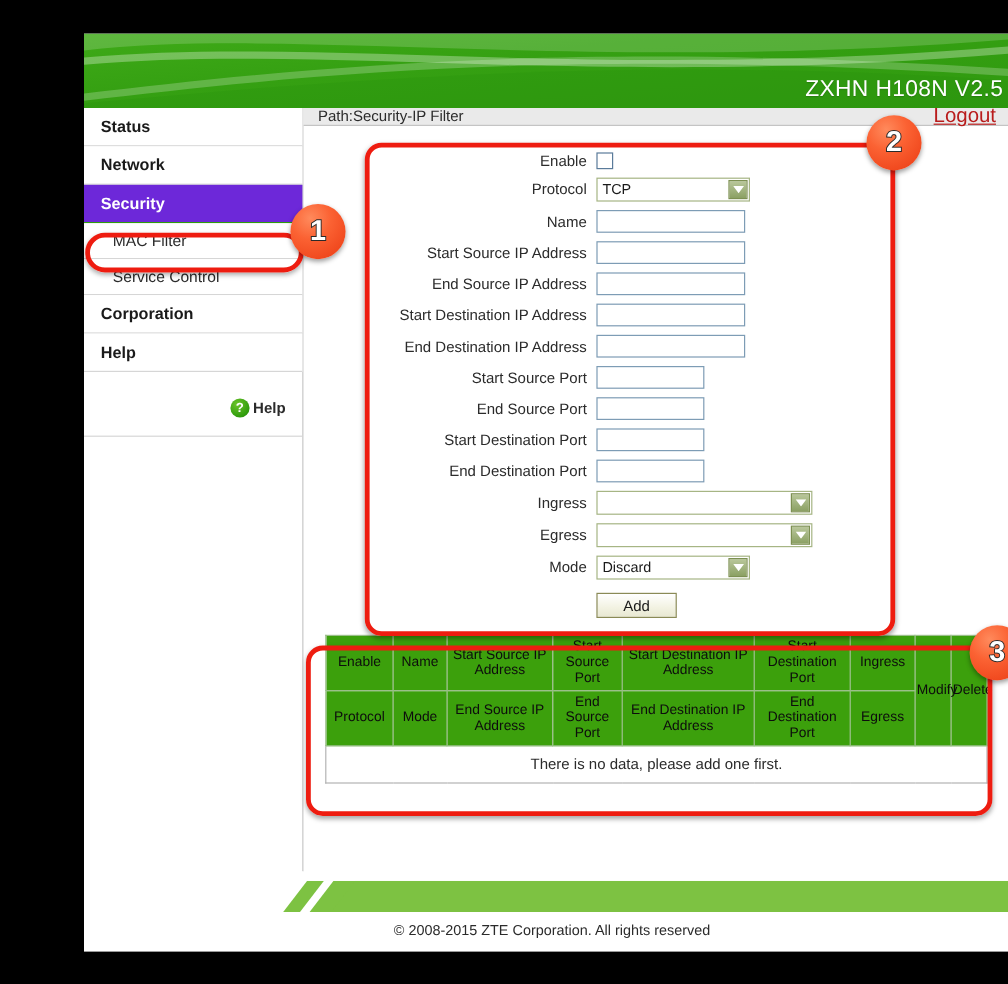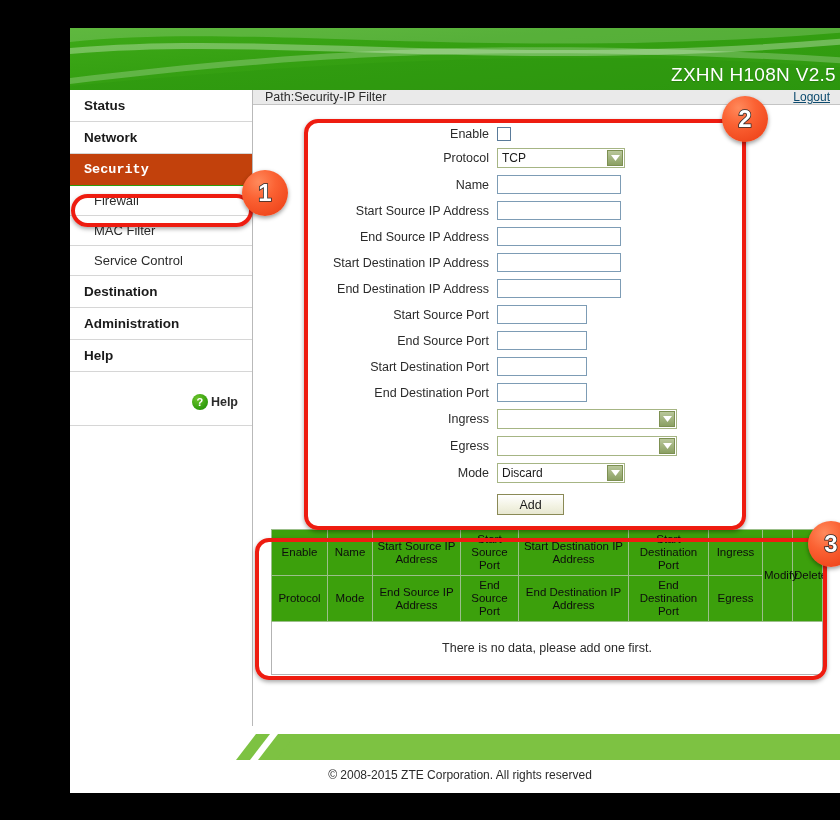--- a/index.html
+++ b/index.html
@@ -60,24 +60,23 @@
     display: block;
     padding: 7px 0 7px 14px;
     font-size: 13.5px;
     font-weight: bold;
     color: #1a1a1a;
     border-bottom: 1px solid #d6d6d6;
     background: #fff;
     line-height: 17px;
   }
   .nav-top.active {
-    background: #c2410c;
+    background: #6d28d9;
     color: #ffffff;
     border-bottom: 1px solid #2f9c0c;
-    font-family: Liberation Mono, monospace;
   }
   .nav-sub {
     display: block;
     padding: 6px 0 6px 24px;
     font-size: 13px;
     color: #2b2b2b;
     border-bottom: 1px solid #d6d6d6;
     background: #fff;
     line-height: 17px;
   }
@@ -109,22 +108,22 @@
     height: 15px;
     background: #eaeaea;
     border-bottom: 1px solid #c4c4c4;
     display: flex; align-items: center;
     padding: 0 12px;
     font-size: 12.5px;
     color: #2b2b2b;
   }
   .pathbar .spacer { flex: 1; }
   .logout {
-    font-size: 12px;
-    color: #0c4a6e;
+    font-size: 17px;
+    color: #b91c1c;
     text-decoration: underline;
     margin-right: 8px;
   }
 
   
   .form-area { padding: 22px 0 0 0; }
   .frow {
     display: flex;
     align-items: center;
     margin-bottom: 7px;
@@ -214,21 +213,21 @@
     padding: 3px 1px;
     text-align: center;
     vertical-align: middle;
   }
   table.grid td.nodata {
     border: 1px solid #b3b3b3;
     background: #ffffff;
     text-align: center;
     font-size: 12.5px;
     color: #2b2b2b;
-    padding: 19px 0;
+    padding: 8px 0;
   }
 
   
   .footer-wrap { position: relative; height: 67px; }
   .foot-band {
     position: absolute; left: 0; right: 0; top: 8px;
     height: 26px;
     overflow: hidden;
   }
   .foot-band svg { display:block; width:100%; height:100%; }
@@ -283,25 +282,23 @@
       </svg>
       <div class="model">ZXHN H108N V2.5</div>
     </div>
 
     <div class="body-wrap">
 
       <div class="sidebar">
         <div class="nav-top">Status</div>
         <div class="nav-top">Network</div>
         <div class="nav-top active">Security</div>
-        <div class="nav-sub">Firewall</div>
         <div class="nav-sub">MAC Filter</div>
         <div class="nav-sub">Service Control</div>
-        <div class="nav-top">Destination</div>
-        <div class="nav-top">Administration</div>
+        <div class="nav-top">Corporation</div>
         <div class="nav-top">Help</div>
 
         <div class="sidebar-foot">
           <div class="help-link">
             <span class="help-dot">?</span>
             <span class="help-text">Help</span>
           </div>
         </div>
       </div>
 

